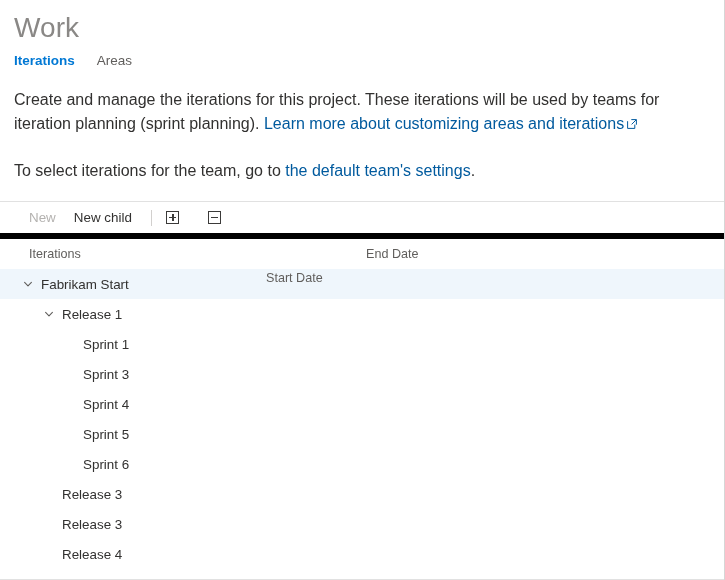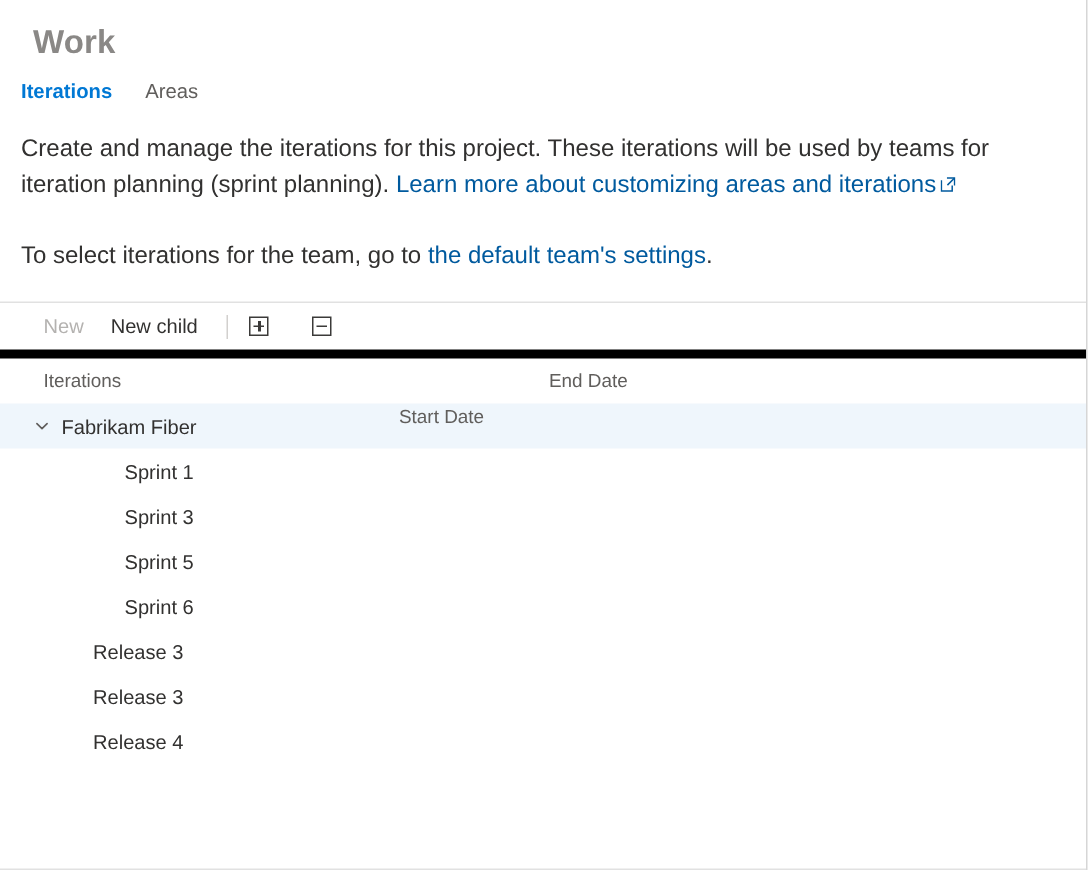--- a/index.html
+++ b/index.html
@@ -19,24 +19,24 @@
   .page {
     width: 725px;
     height: 580px;
     position: relative;
     box-sizing: border-box;
     border-right: 1px solid #d6d6d6;
   }
 
   
   .page-title {
-    font-size: 22px;
-    font-weight: 700;
+    font-size: 28px;
+    font-weight: 400;
     color: #8a8886;
-    padding: 14px 0 0 22px;
+    padding: 14px 0 0 14px;
     letter-spacing: .1px;
     line-height: 28px;
   }
 
   
   .tabs {
     display: flex;
     align-items: flex-end;
     padding: 10px 0 0 14px;
     gap: 22px;
@@ -257,21 +257,33 @@
       <div class="col-end">End Date</div>
     </div>
     <div id="grid-body">
         <div class="row selected">
           <div class="cell-name d0">
             <span class="chev">
               <svg width="10" height="10" viewBox="0 0 10 10">
                 <path d="M1.6 3.4 L5 6.8 L8.4 3.4" fill="none" stroke="#605e5c" stroke-width="1.1" stroke-linecap="round" stroke-linejoin="round"></path>
               </svg>
             </span>
-            <span class="node-label">Fabrikam Fiber</span>
+            <span class="node-label">Fabrikam Start</span>
+          </div>
+          <div class="cell-start"></div>
+          <div class="cell-end"></div>
+        </div>
+        <div class="row">
+          <div class="cell-name d1">
+            <span class="chev">
+              <svg width="10" height="10" viewBox="0 0 10 10">
+                <path d="M1.6 3.4 L5 6.8 L8.4 3.4" fill="none" stroke="#605e5c" stroke-width="1.1" stroke-linecap="round" stroke-linejoin="round"></path>
+              </svg>
+            </span>
+            <span class="node-label">Release 1</span>
           </div>
           <div class="cell-start"></div>
           <div class="cell-end"></div>
         </div>
         <div class="row">
           <div class="cell-name d2">
             <span class="chev empty">
               <svg width="10" height="10" viewBox="0 0 10 10">
                 <path d="M1.6 3.4 L5 6.8 L8.4 3.4" fill="none" stroke="#605e5c" stroke-width="1.1" stroke-linecap="round" stroke-linejoin="round"></path>
               </svg>
@@ -282,20 +294,32 @@
           <div class="cell-end"></div>
         </div>
         <div class="row">
           <div class="cell-name d2">
             <span class="chev empty">
               <svg width="10" height="10" viewBox="0 0 10 10">
                 <path d="M1.6 3.4 L5 6.8 L8.4 3.4" fill="none" stroke="#605e5c" stroke-width="1.1" stroke-linecap="round" stroke-linejoin="round"></path>
               </svg>
             </span>
             <span class="node-label">Sprint 3</span>
+          </div>
+          <div class="cell-start"></div>
+          <div class="cell-end"></div>
+        </div>
+        <div class="row">
+          <div class="cell-name d2">
+            <span class="chev empty">
+              <svg width="10" height="10" viewBox="0 0 10 10">
+                <path d="M1.6 3.4 L5 6.8 L8.4 3.4" fill="none" stroke="#605e5c" stroke-width="1.1" stroke-linecap="round" stroke-linejoin="round"></path>
+              </svg>
+            </span>
+            <span class="node-label">Sprint 4</span>
           </div>
           <div class="cell-start"></div>
           <div class="cell-end"></div>
         </div>
         <div class="row">
           <div class="cell-name d2">
             <span class="chev empty">
               <svg width="10" height="10" viewBox="0 0 10 10">
                 <path d="M1.6 3.4 L5 6.8 L8.4 3.4" fill="none" stroke="#605e5c" stroke-width="1.1" stroke-linecap="round" stroke-linejoin="round"></path>
               </svg>

